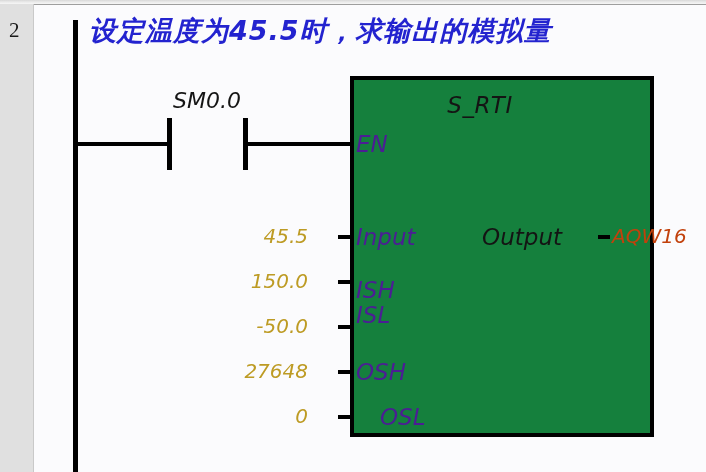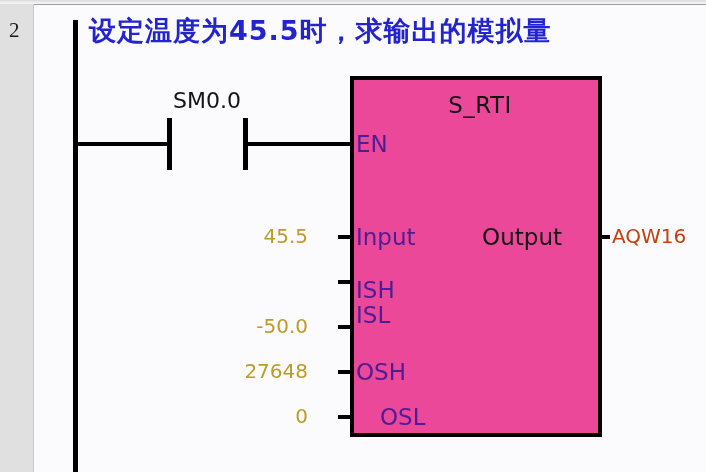--- a/index.html
+++ b/index.html
@@ -47,20 +47,21 @@
     font-family: "Liberation Serif", serif;
     line-height: 1;
   }
 
   
   #canvas {
     position: absolute;
     left: 34px; top: 5px;
     width: 672px; height: 467px;
     background: #fbfbfd;
+    font-style: italic;
   }
 
   
   #power-rail {
     position: absolute;
     left: 39px; top: 15px;
     width: 5px; height: 457px;
     background: #000000;
   }
 
@@ -96,24 +97,24 @@
     font-family: "DejaVu Sans", sans-serif;
     font-size: 22px;
     color: #141414;
     white-space: nowrap;
   }
 
   
   #fbox {
     position: absolute;
     left: 316px; top: 71px;
-    width: 252px; height: 361px;
+    width: 304px; height: 361px;
     border: 4px solid #000000;
     box-sizing: border-box;
-    background: #ec4899;
+    background: #15803d;
   }
   #fbox-title {
     position: absolute;
     left: 0; top: 12px;
     width: 252px;
     text-align: center;
     font-family: "DejaVu Sans", sans-serif;
     font-size: 23px;
     color: #141414;
     letter-spacing: 0.5px;
@@ -197,20 +198,21 @@
     <div class="pin-label-in" style="top:128px;">EN</div>
 
     <div class="operand" style="top:221px;">45.5</div>
     <div class="pin-stub" style="left:304px; top:230px;"></div>
     <div class="pin-label-in" style="top:221px;">Input</div>
 
     <div class="pin-label-out" style="top:221px;">Output</div>
     <div class="pin-stub" style="left:564px; top:230px;"></div>
     <div class="operand-out" style="top:221px;">AQW16</div>
 
+    <div class="operand" style="top:266px;">150.0</div>
     <div class="pin-stub" style="left:304px; top:275px;"></div>
     <div class="pin-label-in" style="top:266px;margin-top:8px;">ISH</div>
 
     <div class="operand" style="top:311px;">-50.0</div>
     <div class="pin-stub" style="left:304px; top:320px;"></div>
     <div class="pin-label-in" style="top:299px;">ISL</div>
 
     <div class="operand" style="top:356px;">27648</div>
     <div class="pin-stub" style="left:304px; top:365px;"></div>
     <div class="pin-label-in" style="top:356px;">OSH</div>

